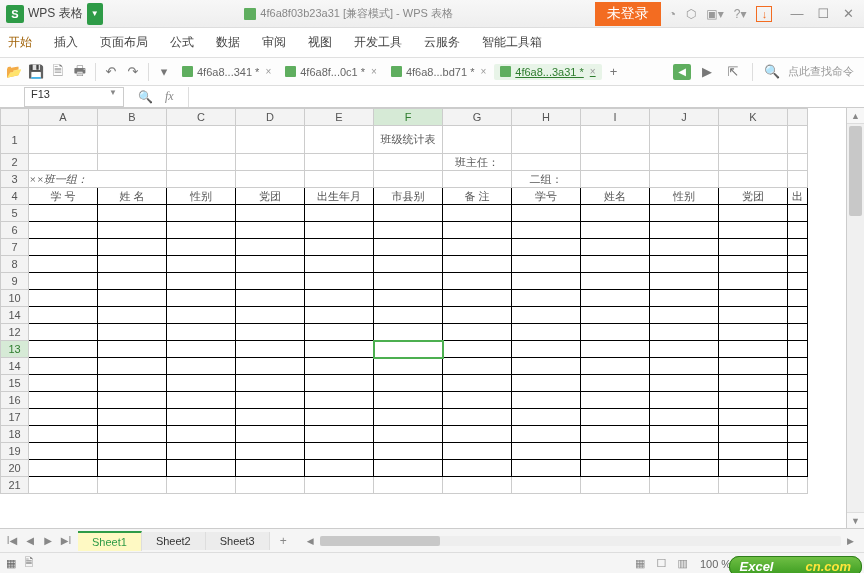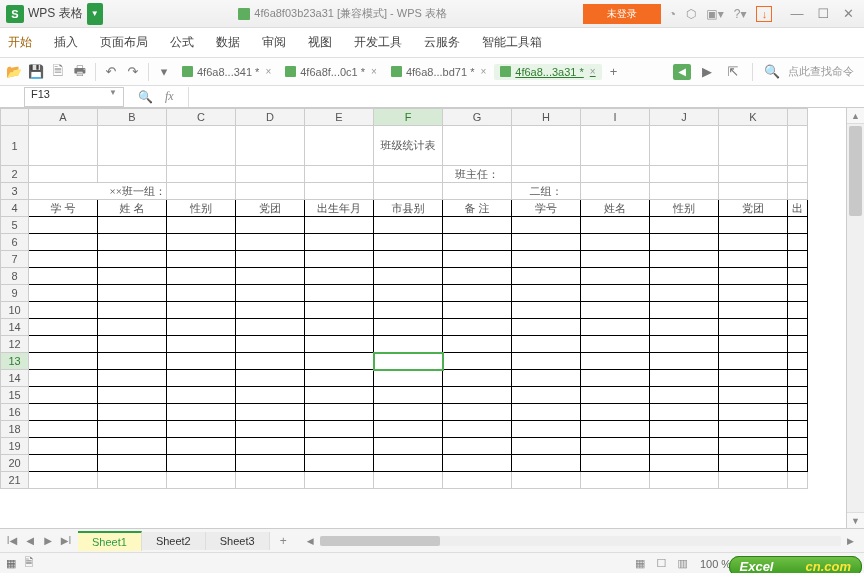--- a/index.html
+++ b/index.html
@@ -3,21 +3,21 @@
 <meta charset="utf-8">
 <style>
 * { box-sizing: border-box; margin: 0; padding: 0; font-family: "Microsoft YaHei", SimSun, sans-serif; }
 body { width: 864px; height: 573px; background: #fff; overflow: hidden; position: relative; font-size: 12px; color: #333; }
 .titlebar { height: 28px; background: linear-gradient(#f7f7f7,#eee); display: flex; align-items: center; border-bottom: 1px solid #ddd; }
 .wps-logo { width: 18px; height: 18px; background: #2e9b47; color: #fff; font-weight: bold; font-size: 11px; display: flex; align-items: center; justify-content: center; margin: 0 4px 0 6px; border-radius: 2px; }
 .wps-title { font-size: 12px; color: #444; margin-right: 4px; }
 .dropdown-btn { width: 16px; height: 22px; background: #2e9b47; display: flex; align-items: center; justify-content: center; color: #fff; font-size: 8px; border-radius: 2px; }
 .title-center { flex: 1; text-align: center; color: #888; font-size: 11px; display:flex; align-items:center; justify-content:center; gap:4px;}
 .doc-icon-small{width:12px;height:12px;background:#5fae5f;border-radius:1px;display:inline-block;}
-.unlogged { background: #f36c21; color: #fff; padding: 3px 24px; font-size: 10px; }
+.unlogged { background: #f36c21; color: #fff; padding: 3px 12px; font-size: 14px; }
 .title-icons { display: flex; align-items: center; gap: 10px; padding: 0 8px; color: #999; }
 .title-icons span { cursor: pointer; }
 .win-controls { display: flex; gap: 14px; padding: 0 10px; color: #888; font-size: 13px; }
 .menubar { height: 30px; display: flex; align-items: center; padding: 0 8px; gap: 22px; border-bottom: 1px solid #e0e0e0; background:#fff;}
 .menu-item { font-size: 12px; color: #444; cursor: pointer; }
 .menu-item.active { color: #a16207; font-weight:500;}
 .toolbar { height: 28px; display: flex; align-items: center; background: #fdfdfd; border-bottom: 1px solid #ddd; padding: 0 4px; gap: 2px; }
 .tb-icon { width: 20px; height: 20px; display: flex; align-items: center; justify-content: center; color: #777; cursor: pointer; font-size:13px;}
 .tb-sep { width: 1px; height: 18px; background: #ddd; margin: 0 3px; }
 .doc-tab { display: flex; align-items: center; gap: 4px; padding: 2px 6px; font-size: 11px; color: #666; cursor: pointer; border-radius:2px;}
@@ -39,24 +39,24 @@
 .vsc-thumb{position:absolute;left:2px;right:2px;top:2px;height:90px;background:#c8c8c8;border-radius:2px;}
 .grid-main{flex:1;overflow:hidden;}
 table.grid { border-collapse: collapse; table-layout: fixed; }
 .grid th, .grid td { border: 1px solid #ccc; height: 17px; font-size: 11px; text-align: center; color: #555; background:#fff;}
 .grid th { background: #f3f3f3; font-weight: normal; }
 .grid th.corner { width: 28px; }
 .grid th.col { width: 69px; }
 .grid th.row { width: 28px; background:#f3f3f3;}
 .grid th.col.active{background:#d6ead6;color:#2e7d2e;}
 .grid th.row.active{background:#d6ead6;color:#2e7d2e;}
-.grid tr.r1 td{height:40px;}
+.grid tr.r1 td{height:28px;}
 .title-cell { font-size: 20px; font-family: SimSun, serif; color: #000; }
 .grid td.bordered{border:1px solid #000;}
-.grid td.leftA{text-align:right;padding-left:20px;font-family:SimSun;}
+.grid td.leftA{text-align:left;padding-left:0;font-family:SimSun;font-style:italic;}
 .active-cell { outline: 2px solid #4caf50; outline-offset: -1px; position:relative;}
 .sheet-tabs { height: 24px; display: flex; align-items: center; border-top: 1px solid #ccc; background: #f5f5f5; }
 .nav-arrows { display: flex; padding: 0 4px; gap: 2px; }
 .nav-arrows span { width: 16px; text-align: center; color: #888; cursor: pointer; font-size:10px;}
 .sheet-tab { padding: 3px 14px; font-size: 11px; border-right: 1px solid #ddd; background: #ececec; cursor: pointer; }
 .sheet-tab.active { background: #fef9c3; color: #2e9b47; border-top: 2px solid #2e9b47; }
 .add-sheet { padding: 0 10px; color: #888; cursor: pointer; }
 .hscroll { flex: 1; display: flex; align-items: center; padding: 0 10px; gap: 6px; }
 .hsc-btn{font-size:9px;color:#888;}
 .hsc-track { flex: 1; height: 10px; background: #eee; border-radius: 2px; position:relative;}
@@ -415,20 +415,35 @@
             <td class="bordered"></td>
             <td class="bordered"></td>
             <td class="bordered"></td>
             <td class="bordered"></td>
             <td class="bordered"></td>
             <td class="bordered"></td>
             <td class="bordered"></td>
             <td class="bordered" style="width:20px"></td>
           </tr>
           <tr>
+            <th class="row">17</th>
+            <td class="bordered"></td>
+            <td class="bordered"></td>
+            <td class="bordered"></td>
+            <td class="bordered"></td>
+            <td class="bordered"></td>
+            <td class="bordered"></td>
+            <td class="bordered"></td>
+            <td class="bordered"></td>
+            <td class="bordered"></td>
+            <td class="bordered"></td>
+            <td class="bordered"></td>
+            <td class="bordered" style="width:20px"></td>
+          </tr>
+          <tr>
             <th class="row">18</th>
             <td class="bordered"></td>
             <td class="bordered"></td>
             <td class="bordered"></td>
             <td class="bordered"></td>
             <td class="bordered"></td>
             <td class="bordered"></td>
             <td class="bordered"></td>
             <td class="bordered"></td>
             <td class="bordered"></td>

